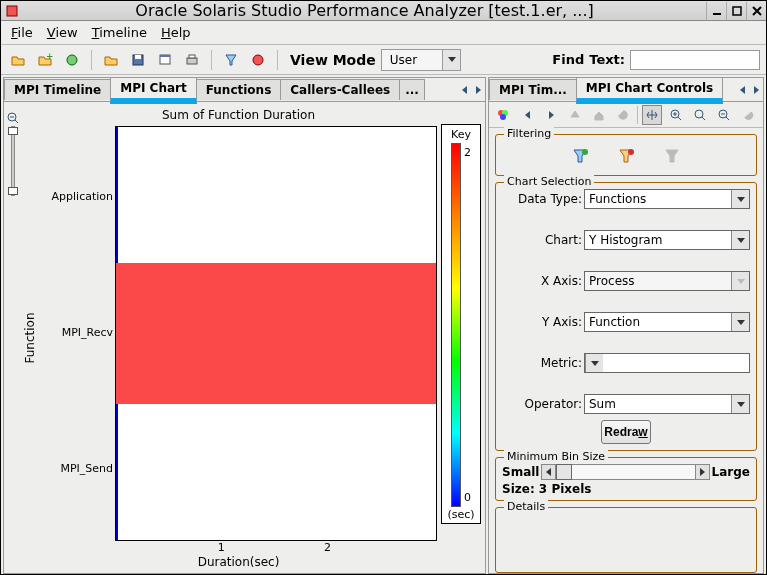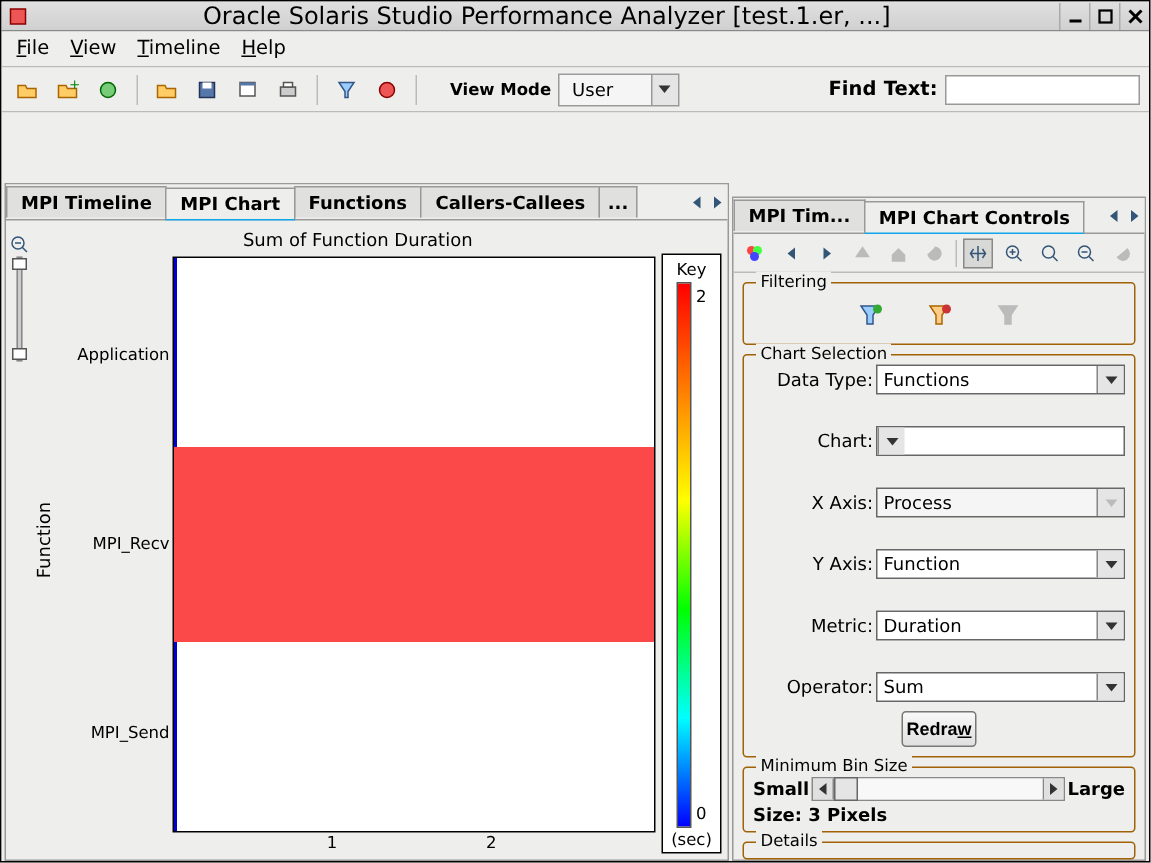--- a/index.html
+++ b/index.html
@@ -16,37 +16,37 @@
 
   
   .menubar { display:flex; gap:14px; padding:2px 10px; height:24px; align-items:center; background:#eeeeec; border-bottom:1px solid #bbb; }
   .menuitem { font-size:13px; }
   .menuitem .u { text-decoration:underline; }
 
   
   .toolbar { display:flex; align-items:center; height:30px; background:#eeeeec; border-bottom:1px solid #bbb; padding:0 6px; gap:5px; }
   .tbtn { width:22px; height:22px; display:flex; align-items:center; justify-content:center; border:1px solid transparent; border-radius:2px;}
   .tsep { width:1px; height:20px; background:#bbb; margin:0 3px; }
-  .toolbar-label { font-size:11px; font-weight:bold; margin-left:14px; }
+  .toolbar-label { font-size:14px; font-weight:bold; margin-left:4px; }
   .viewmode { border:1px solid #999; background:#f5f5f5; display:flex; align-items:center; height:22px; }
   .viewmode-val { padding:0 25px 0 8px; }
   .viewmode-arrow { width:18px; height:20px; display:flex; align-items:center; justify-content:center; border-left:1px solid #999; background:#e5e5e5; }
   .find-label { margin-left:auto; font-size:13px; font-weight:bold; }
   .find-input { border:1px solid #999; height:20px; width:130px; background:#fff; padding:0 3px;}
   .find-label-t { font-size:13px; font-weight:bold; }
 
   
-  .content { display:flex; height:calc(100% - 20px - 22px - 30px); background:#eeeeec;align-items:flex-end; }
+  .content { display:flex; height:calc(100% - 20px - 22px - 30px); background:#eeeeec; }
   .pane-left { flex:1; border:1px solid #999; margin:2px; background:#eeeeec; display:flex; flex-direction:column; }
   .pane-right { width:276px; border:1px solid #999; margin:2px 2px 2px 0; background:#eeeeec; display:flex; flex-direction:column; }
 
   
   .tabrow { display:flex; align-items:center; height:24px; border-bottom:1px solid #999; background:#eeeeec; }
   .tab { padding:3px 9px; border:1px solid #999; border-bottom:none; margin-right:-1px; background:#e0e0de; font-size:12px; font-weight:bold; cursor:pointer; }
-  .tab.active { background:#eeeeec; border-bottom:1px solid #0ea5e9; position:relative; top:1px; }
+  .tab.active { background:#eeeeec; border-bottom:6px solid #0ea5e9; position:relative; top:1px; }
   .tabrow .mini { padding:3px 5px; font-weight:bold; }
   .tabrow .nav { width:14px; height:20px; display:flex; align-items:center; justify-content:center; color:#357; font-weight:bold; }
 
   
   .chartarea { flex:1; display:flex; padding:4px 4px 4px 2px; gap:4px; }
   .ylabel-col { width:12px; display:flex; align-items:center; justify-content:center; }
   .ylabel { transform:rotate(-90deg); white-space:nowrap; font-size:12px; }
   .chart-main { flex:1; display:flex; flex-direction:column; }
   .chart-title { text-align:center; font-size:12px; padding:2px 0; }
   .chart-body { flex:1; display:flex; }
@@ -256,20 +256,21 @@
             <div class="bar-blue" style="top:67%;height:33%;"></div>
           </div>
         </div>
         <div class="axis-row">
           <div class="spacer"></div>
           <div class="axis-ticks">
             <span style="left:33%">1</span>
             <span style="left:66%">2</span>
           </div>
         </div>
+        <div class="xlabel">Duration(sec)</div>
       </div>
       <div class="keybox">
         <div class="ktitle">Key</div>
         <div style="display:flex; flex:1; gap:3px; align-items:stretch;">
           <div class="gradient"></div>
           <div class="keycol-side">
             <span class="kval">2</span>
             <span class="kval">0</span>
           </div>
         </div>
@@ -382,20 +383,21 @@
         <div class="form-label">Data Type:</div>
         <div class="combo">
             <div class="combo-val">Functions</div>
             <div class="combo-arrow">
               <span class="tri-down"></span>
             </div>
           </div>
 
         <div class="form-label">Chart:</div>
         <div class="combo">
+            <div class="combo-val">Y Histogram</div>
             <div class="combo-arrow">
               <span class="tri-down"></span>
             </div>
           </div>
 
         <div class="form-label">X Axis:</div>
         <div class="combo disabled">
             <div class="combo-val">Process</div>
             <div class="combo-arrow">
               <span class="tri-down"></span>
@@ -405,21 +407,20 @@
         <div class="form-label">Y Axis:</div>
         <div class="combo">
             <div class="combo-val">Function</div>
             <div class="combo-arrow">
               <span class="tri-down"></span>
             </div>
           </div>
 
         <div class="form-label">Metric:</div>
         <div class="combo">
-            <div class="combo-val">Duration</div>
             <div class="combo-arrow">
               <span class="tri-down"></span>
             </div>
           </div>
 
         <div class="form-label">Operator:</div>
         <div class="combo">
             <div class="combo-val">Sum</div>
             <div class="combo-arrow">
               <span class="tri-down"></span>

